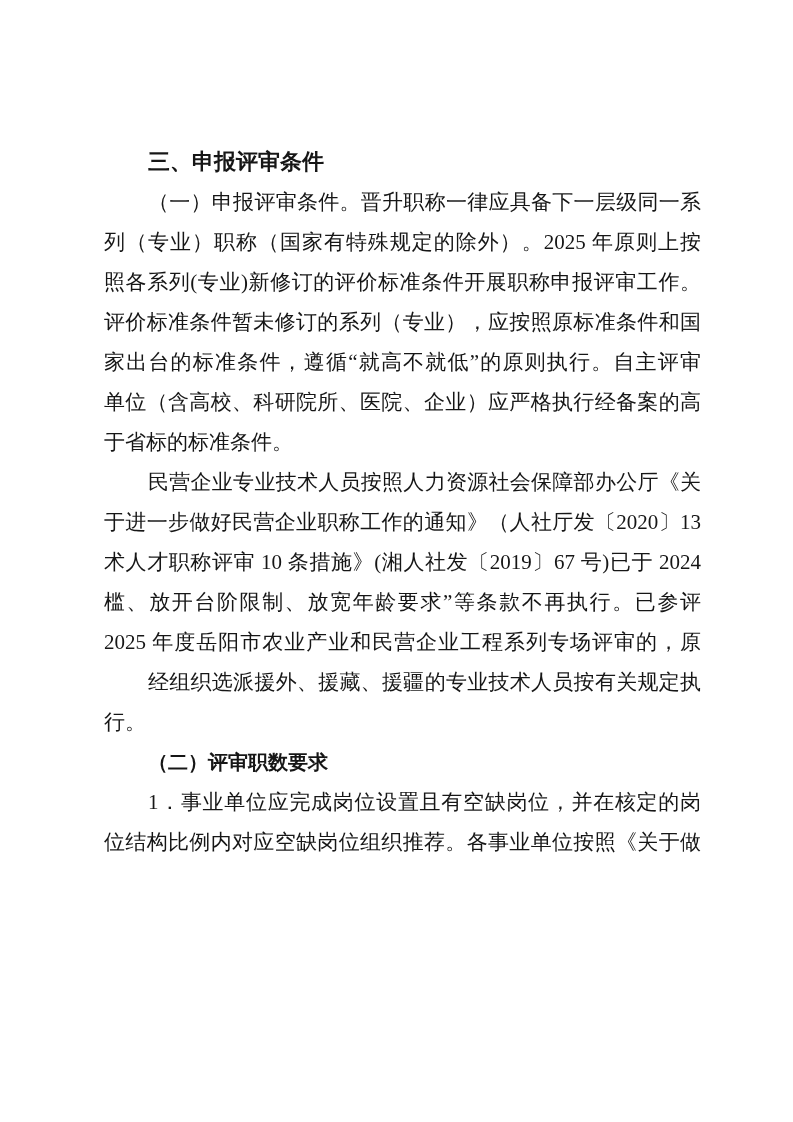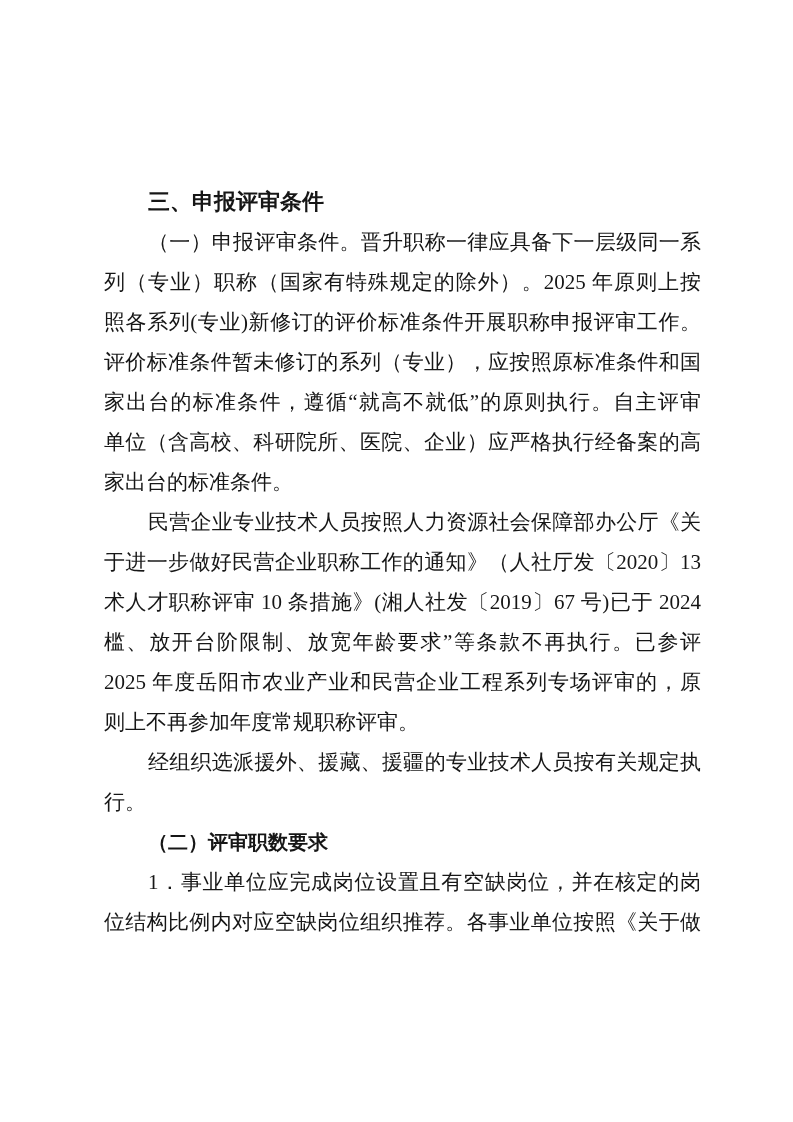--- a/index.html
+++ b/index.html
@@ -8,21 +8,20 @@
     background: #ffffff;
   }
   .page {
     position: relative;
     width: 793px;
     height: 946px;
     background: #ffffff;
     overflow: hidden;
     font-family: "Liberation Serif", "DejaVu Serif", serif;
     color: #161616;
-    margin-top: 40px;
   }
   .doc-body {
     position: absolute;
     left: 104px;
     top: 142px;
     width: 597px;
   }
   .ln {
     height: 40px;
     line-height: 40px;
@@ -75,28 +74,27 @@
 
     <div class="ln ind j">
       <span class="lead">（一）申报评审条件。</span><span>晋升职称一律应具备下一层级同一系</span>
     </div>
 
     <div class="ln j">列（专业）职称（国家有特殊规定的除外）。2025 年原则上按</div>
     <div class="ln j">照各系列(专业)新修订的评价标准条件开展职称申报评审工作。</div>
     <div class="ln j">评价标准条件暂未修订的系列（专业），应按照原标准条件和国</div>
     <div class="ln j">家出台的标准条件，遵循“就高不就低”的原则执行。自主评审</div>
     <div class="ln j">单位（含高校、科研院所、医院、企业）应严格执行经备案的高</div>
-    <div class="ln">家出台的标准条件。</div>
+    <div class="ln">于省标的标准条件。</div>
 
     <div class="ln ind j">民营企业专业技术人员按照人力资源社会保障部办公厅《关</div>
     <div class="ln j">于进一步做好民营企业职称工作的通知》（人社厅发〔2020〕13</div>
     <div class="ln j">术人才职称评审 10 条措施》(湘人社发〔2019〕67 号)已于 2024</div>
     <div class="ln j">槛、放开台阶限制、放宽年龄要求”等条款不再执行。已参评</div>
     <div class="ln j">2025 年度岳阳市农业产业和民营企业工程系列专场评审的，原</div>
-    <div class="ln">则上不再参加年度常规职称评审。</div>
 
     <div class="ln ind j">经组织选派援外、援藏、援疆的专业技术人员按有关规定执</div>
     <div class="ln">行。</div>
 
     <div class="ln ind h2">（二）评审职数要求</div>
 
     <div class="ln ind j">1．事业单位应完成岗位设置且有空缺岗位，并在核定的岗</div>
     <div class="ln j">位结构比例内对应空缺岗位组织推荐。各事业单位按照《关于做</div>
 
   </div>

